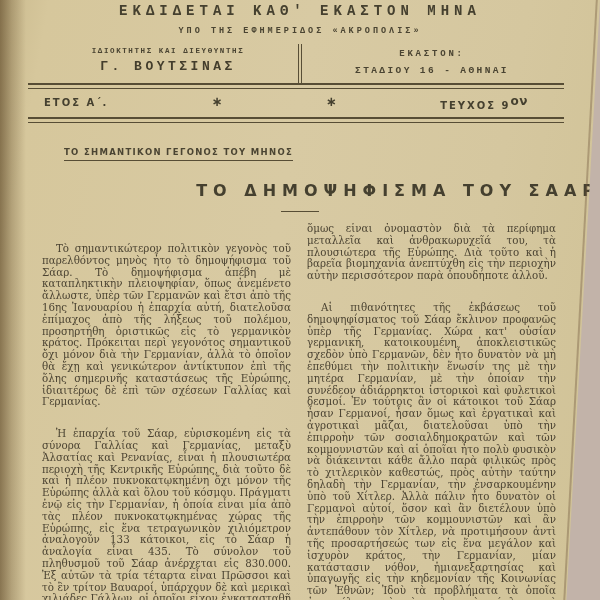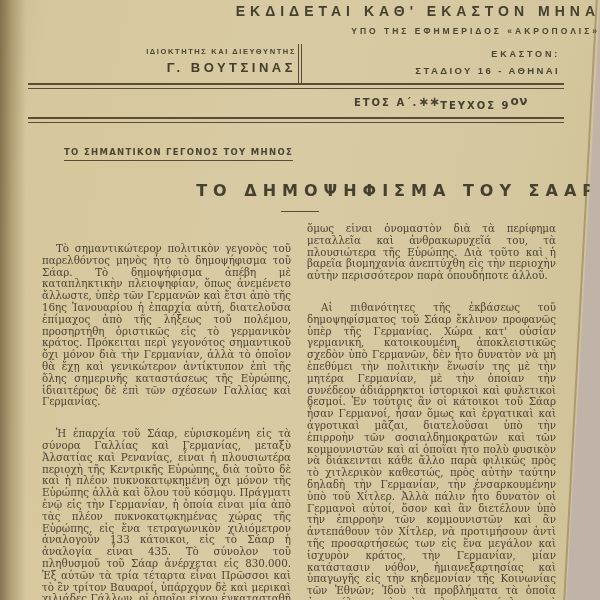--- a/index.html
+++ b/index.html
@@ -16,39 +16,39 @@
   .left-edge-shadow{
     position:absolute;left:0;top:0;bottom:0;width:26px;
     background:linear-gradient(90deg,rgba(88,66,34,.62),rgba(96,74,40,.30) 45%,rgba(96,74,40,0));
     pointer-events:none;
   }
   .page-edge-line{
     position:absolute;top:-4px;right:2px;width:2px;height:612px;
     background:rgba(110,85,58,.38);
     transform-origin:top center;transform:rotate(3.1deg);
   }
-  .sans{font-family:Liberation Sans, sans-serif;text-align:right;}
+  .sans{font-family:Liberation Mono, monospace;}
 
   .masthead{padding-top:3px;text-align:center;}
   .m1{font-size:14px;font-weight:bold;letter-spacing:5px;color:#45402f;}
   .m2{font-size:8.5px;font-weight:bold;letter-spacing:3px;color:#4a4432;margin-top:7px;}
 
   .info-row{display:flex;align-items:stretch;margin:8px 40px 0 40px;}
   .owner-box{flex:1;text-align:center;padding:3px 0 7px;}
   .owner-label{font-size:7.5px;font-weight:bold;letter-spacing:1.6px;color:#4a4432;}
   .owner-name{font-size:13px;font-weight:bold;letter-spacing:3.5px;color:#433d2c;margin-top:4px;}
   .v-divider{width:2px;border-left:1.5px solid #584e36;border-right:1px solid #584e36;margin:0 2px;}
   .office-box{flex:1;text-align:center;padding:5px 0 7px;}
   .office-label{font-size:9px;font-weight:bold;letter-spacing:2.8px;color:#4a4432;}
   .office-addr{font-size:9.5px;font-weight:bold;letter-spacing:2.4px;color:#4a4432;margin-top:6px;}
 
   .rule-double{height:3px;border-top:2px solid #574d35;border-bottom:1px solid #574d35;margin:0 36px 0 28px;}
 
   .date-row{
-    display:flex;justify-content:flex-end;align-items:center;
+    display:flex;justify-content:space-between;align-items:center;
     margin:0 72px 0 44px;padding:5px 0 6px;
     font-family:"DejaVu Sans", sans-serif;font-weight:bold;
     font-size:10px;letter-spacing:2px;color:#45402f;
   }
   .star{font-size:13px;letter-spacing:0;transform:translateY(-1px);}
   .issue sup{font-size:12px;letter-spacing:.5px;}
 
   .kicker-wrap{margin:17px 0 0 64px;}
   .kicker{
     display:inline-block;font-family:"DejaVu Sans", sans-serif;

